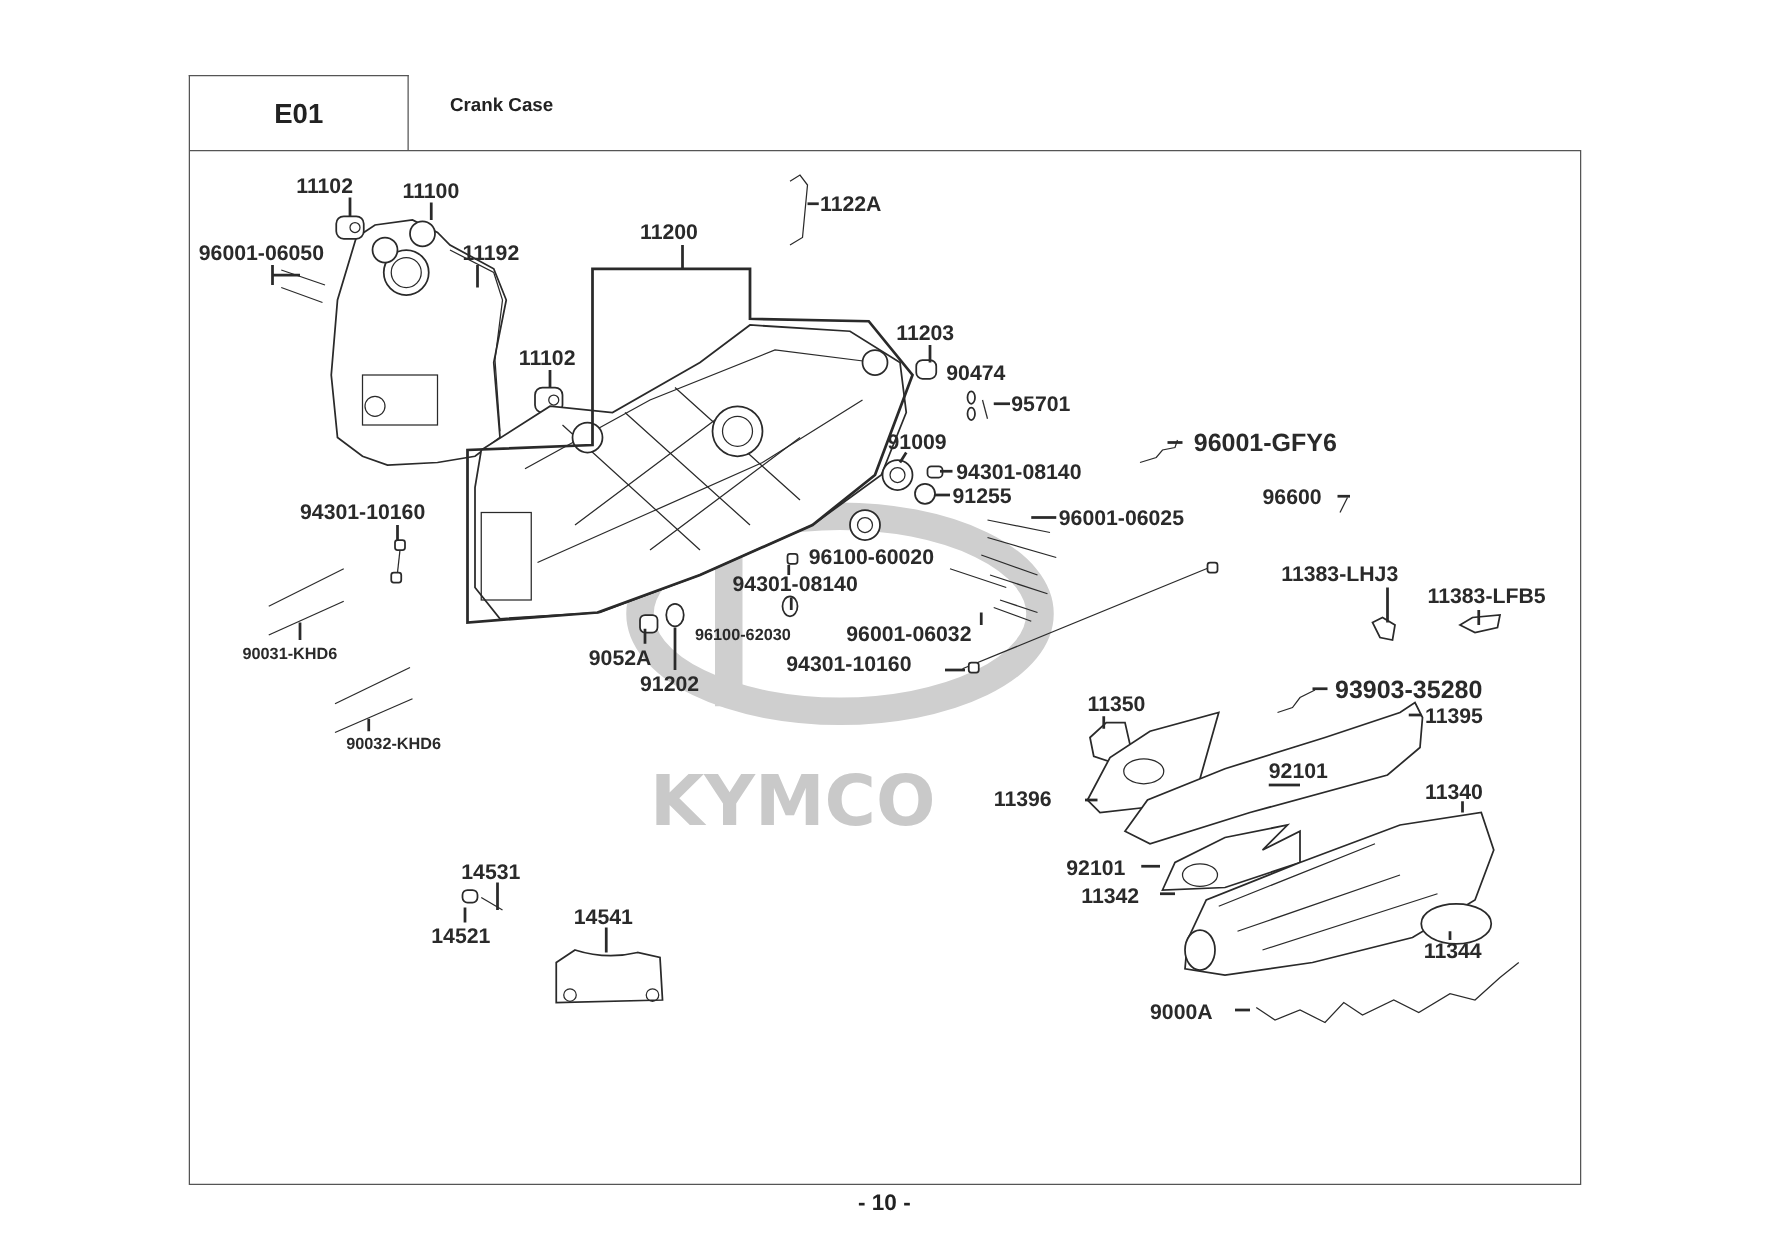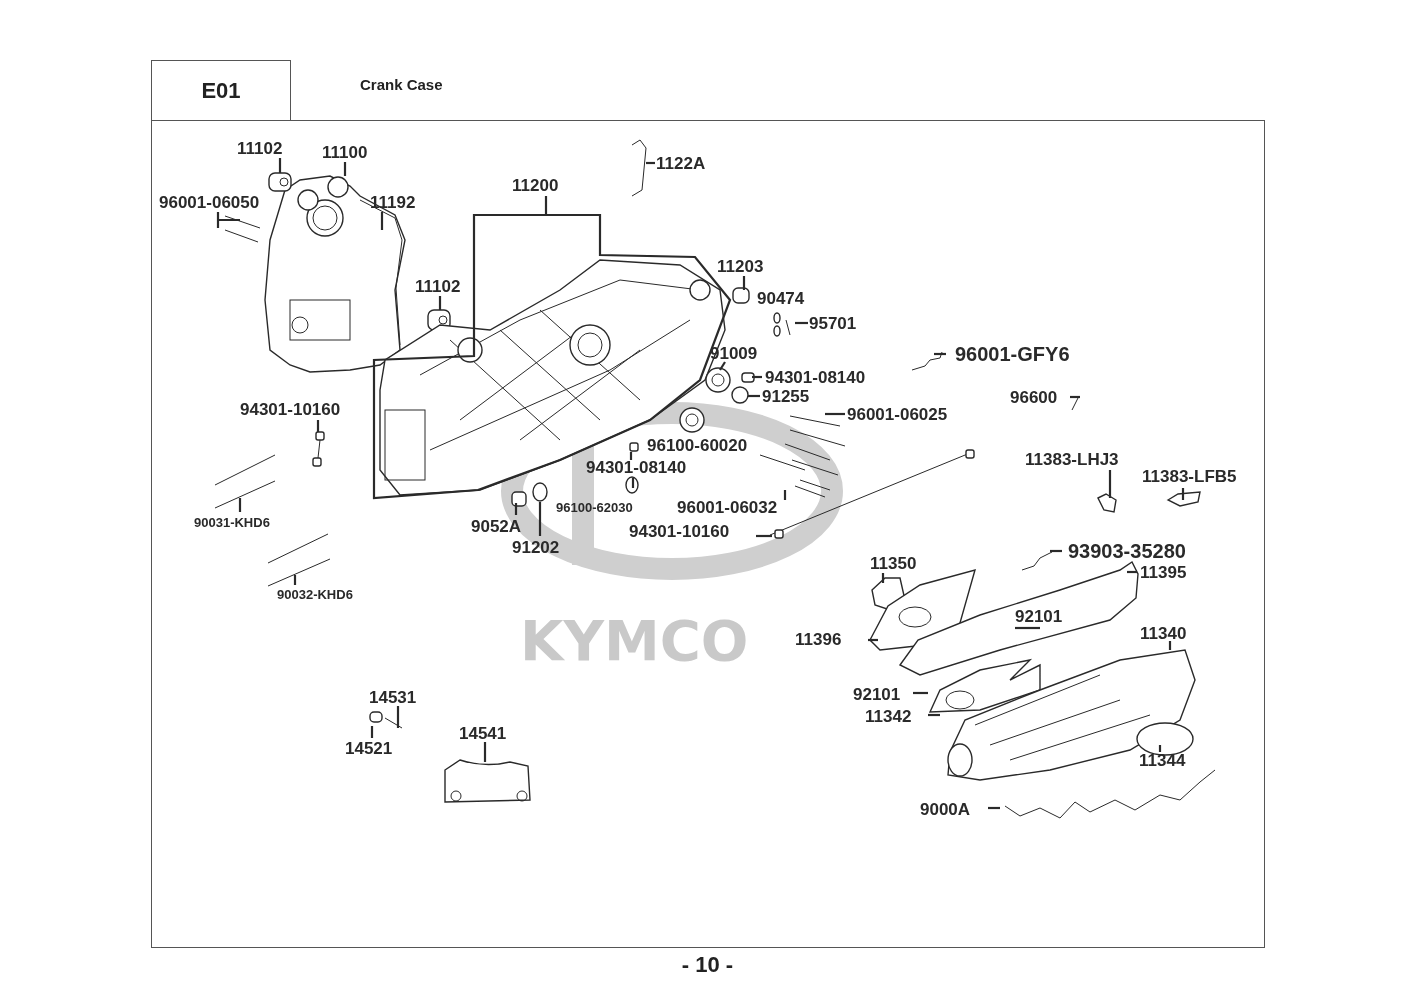--- a/index.html
+++ b/index.html
@@ -1,20 +1,20 @@
 <!DOCTYPE html>
 <html><head>
 <meta charset="utf-8">
 <style>
   html,body{margin:0;padding:0;background:#fff;}
   body{width:1415px;height:1000px;position:relative;overflow:hidden;font-family:"Liberation Sans",sans-serif;color:#222;}
-  .code-cell{position:absolute;left:151px;top:60px;width:140px;height:60px;border:1.5px solid #555;border-bottom:none;box-sizing:border-box;display:flex;align-items:center;justify-content:center;font-weight:bold;font-size:22px;color:#222;}
+  .code-cell{position:absolute;left:151px;top:60px;width:176px;height:60px;border:1.5px solid #555;border-bottom:none;box-sizing:border-box;display:flex;align-items:center;justify-content:center;font-weight:bold;font-size:22px;color:#222;}
   .title{position:absolute;left:360px;top:76px;font-weight:bold;font-size:15px;color:#222;}
   .frame{position:absolute;left:151px;top:120px;width:1114px;height:828px;border:1.5px solid #555;box-sizing:border-box;}
-  .page-num{position:absolute;left:0;width:1415px;top:952px;text-align:center;font-weight:bold;font-size:22px;color:#222;}
+  .page-num{position:absolute;left:0;width:1415px;top:952px;text-align:center;font-weight:bold;font-size:18px;color:#222;}
   svg.diagram{position:absolute;left:0;top:0;}
   .lbl{font-family:"Liberation Sans",sans-serif;font-weight:bold;fill:#2a2a2a;}
   .wm{font-family:"DejaVu Sans",sans-serif;font-weight:bold;fill:#c9c9c9;}
   .part{fill:#fff;stroke:#2a2a2a;stroke-width:1.4;}
   .thin{fill:none;stroke:#2a2a2a;stroke-width:1;}
   .lead{fill:none;stroke:#2a2a2a;stroke-width:2.2;}
 </style>
 </head>
 <body>
 

